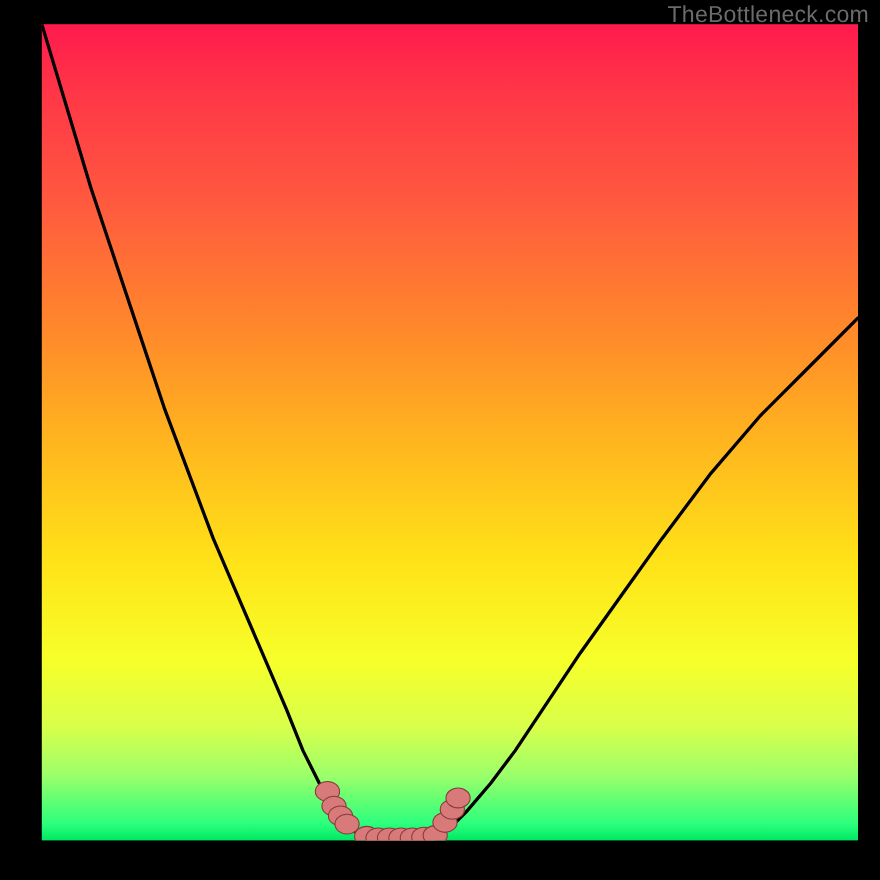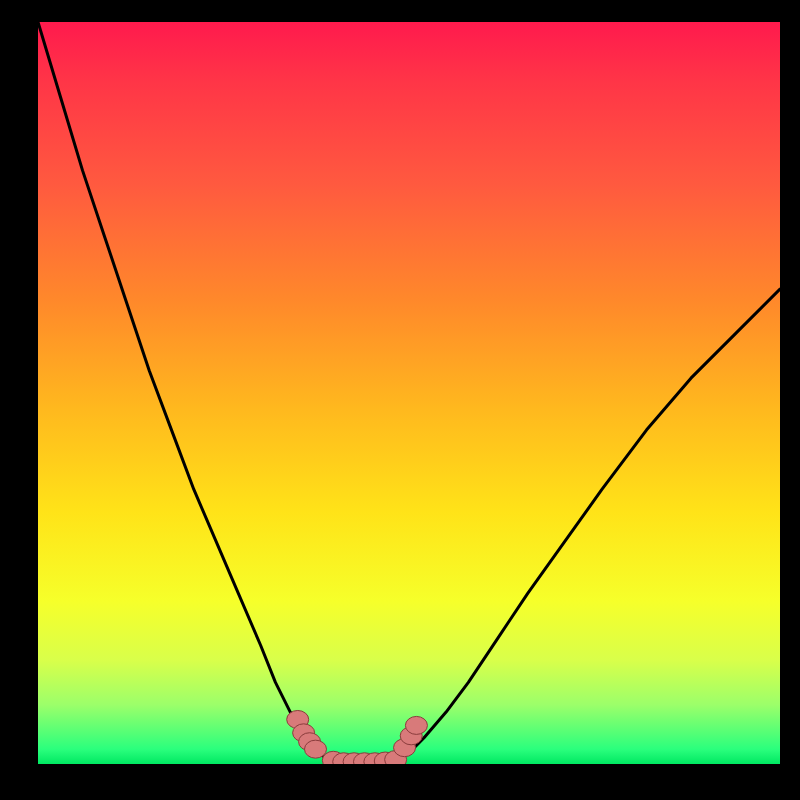--- a/index.html
+++ b/index.html
@@ -56,20 +56,21 @@
     left: 0;
     top: 0;
     width: 742px;
     height: 742px;
   }
 </style>
 </head>
 <body>
 
 <div class="frame">
+  <div class="watermark">TheBottleneck.com</div>
   <div class="plot-area">
     <svg class="curves" viewBox="0 0 742 742" preserveAspectRatio="none">
       <g id="curve-group">
           <path d="M 0.00 0.00 L 22.26 74.20 L 44.52 148.40 L 66.78 215.18 L 89.04 281.96 L 111.30 348.74 L 133.56 408.10 L 155.82 467.46 L 178.08 519.40 L 200.34 571.34 L 222.60 623.28 L 237.44 660.38 L 252.28 690.06 L 263.41 708.61 L 274.54 723.45 L 285.67 734.58 L 295.32 740.52 L 295.32 740.52 L 304.22 742.00 L 315.35 742.00 L 326.48 742.00 L 337.61 742.00 L 348.74 742.00 L 357.64 740.52 L 357.64 740.52 L 371.00 730.87 L 385.84 716.03 L 408.10 690.06 L 430.36 660.38 L 460.04 615.86 L 489.72 571.34 L 526.82 519.40 L 563.92 467.46 L 608.44 408.10 L 652.96 356.16 L 697.48 311.64 L 742.00 267.12 " fill="none" stroke="#000000" stroke-width="3" stroke-linecap="round" stroke-linejoin="round"></path>
         </g>
       <g id="marker-group">
           <ellipse cx="259.70" cy="697.48" rx="11" ry="9" fill="#d87a7a" stroke="#8a3c3c" stroke-width="1"></ellipse>
           <ellipse cx="265.64" cy="710.84" rx="11" ry="9" fill="#d87a7a" stroke="#8a3c3c" stroke-width="1"></ellipse>
           <ellipse cx="271.57" cy="719.74" rx="11" ry="9" fill="#d87a7a" stroke="#8a3c3c" stroke-width="1"></ellipse>
           <ellipse cx="277.51" cy="727.16" rx="11" ry="9" fill="#d87a7a" stroke="#8a3c3c" stroke-width="1"></ellipse>

